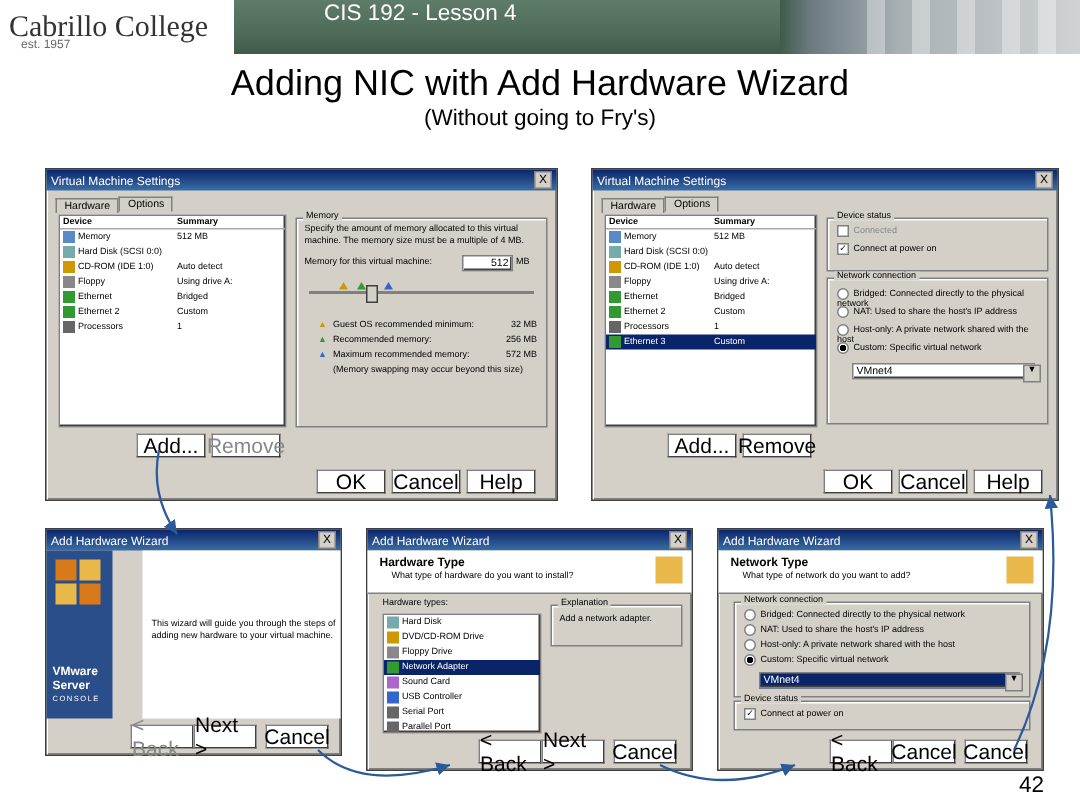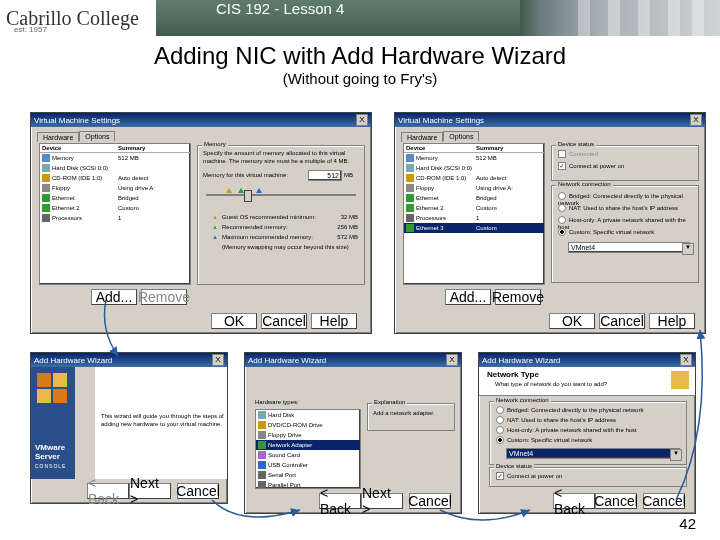--- a/index.html
+++ b/index.html
@@ -241,20 +241,25 @@
   <div class="btn" style="left:56px;top:130px;width:40px;color:#888">&lt; Back</div>
   <div class="btn" style="left:98px;top:130px;width:40px">Next &gt;</div>
   <div class="btn" style="left:146px;top:130px;width:40px">Cancel</div>
 </div>
 
 <div class="win" style="left:244px;top:352px;width:216px;height:160px">
   <div class="tbar">
       <span>Add Hardware Wizard</span>
       <span class="x">X</span>
     </div>
+  <div style="position:absolute;left:0;top:14px;right:0;height:28px;background:#fff;border-bottom:1px solid #808080">
+    <span style="position:absolute;left:8px;top:3px;font-size:8px;font-weight:bold">Hardware Type</span>
+    <span class="line" style="left:16px;top:14px">What type of hardware do you want to install?</span>
+    <div style="position:absolute;right:6px;top:4px;width:18px;height:18px;background:#e8b84a"></div>
+  </div>
   <span class="line" style="left:10px;top:46px">Hardware types:</span>
   <div class="pane hlist" style="left:10px;top:56px;width:104px;height:78px;overflow:hidden">
     <div class="row">
         <span class="ic" style="background:#7aa"></span>
         <span>Hard Disk</span>
       </div>
     <div class="row">
         <span class="ic" style="background:#c90"></span>
         <span>DVD/CD-ROM Drive</span>
       </div>

